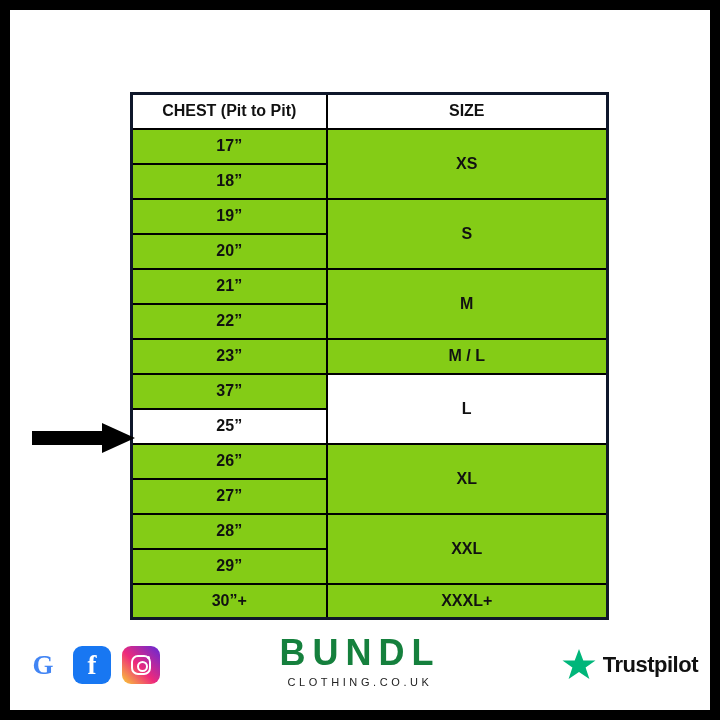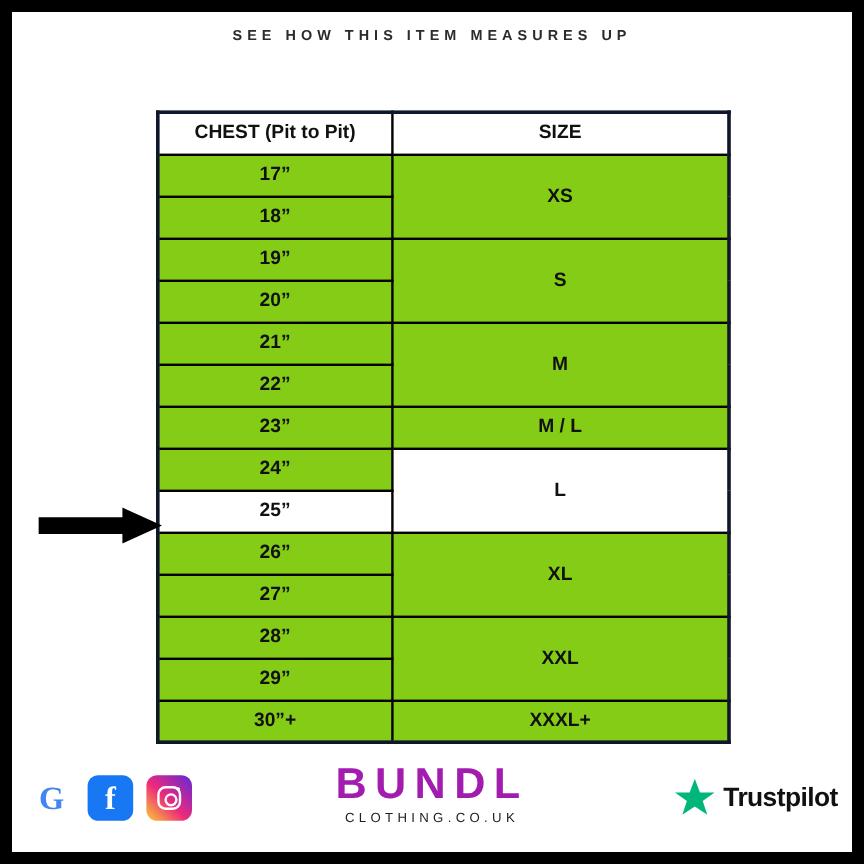--- a/index.html
+++ b/index.html
@@ -123,21 +123,21 @@
   .brand {
     position: absolute;
     left: 0; right: 0;
     top: 4px;
     text-align: center;
   }
   .brand-name {
     font-size: 36px;
     font-weight: bold;
     letter-spacing: 7px;
-    color: #a21caf;
+    color: #15803d;
     font-family: "Liberation Sans", sans-serif;
   }
   .brand-sub {
     font-size: 11px;
     letter-spacing: 3.6px;
     color: #222;
     margin-top: 2px;
   }
   .trustpilot {
     position: absolute;
@@ -153,21 +153,20 @@
     font-weight: bold;
     color: #111;
     letter-spacing: -0.5px;
   }
 </style>
 </head>
 <body>
 
 <div class="frame">
 
-  <div class="subtitle">SEE HOW THIS ITEM MEASURES UP</div>
 
   <div class="table-wrap">
     <table class="size-table">
       <thead>
         <tr>
           <th class="col-chest">CHEST (Pit to Pit)</th>
           <th class="col-size">SIZE</th>
         </tr>
       </thead>
       <tbody>
@@ -194,21 +193,21 @@
         <tr>
           <td class="grey">22”</td>
         </tr>
 
         <tr>
           <td class="grey">23”</td>
           <td class="grey size-cell">M / L</td>
         </tr>
 
         <tr>
-          <td class="grey">24”</td>
+          <td class="grey">37”</td>
           <td class="white size-cell" rowspan="2">L</td>
         </tr>
         <tr>
           <td class="white">25”</td>
         </tr>
 
         <tr>
           <td class="grey">26”</td>
           <td class="grey size-cell" rowspan="2">XL</td>
         </tr>

